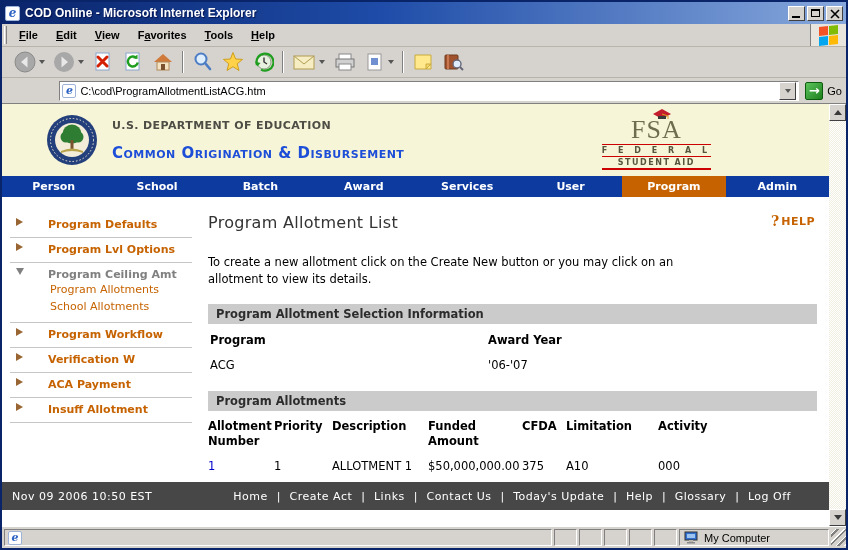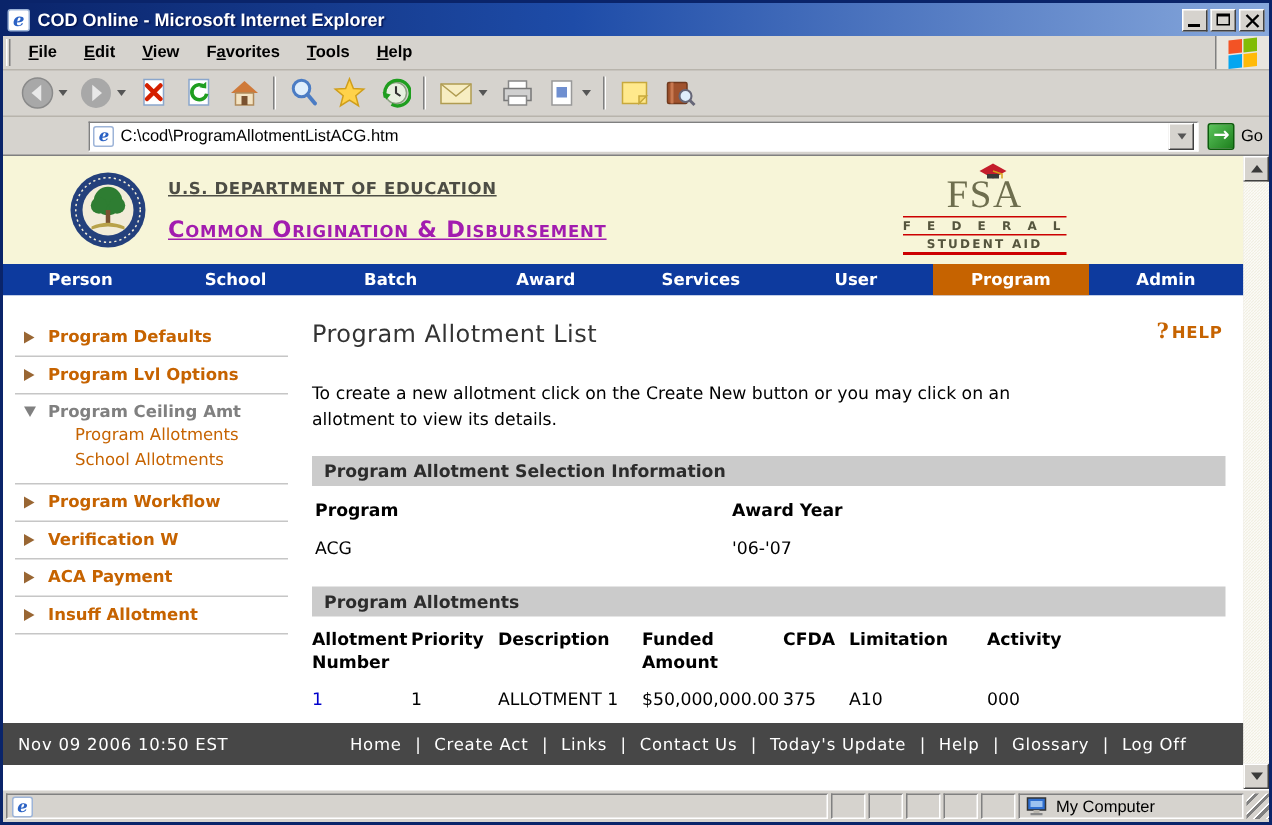--- a/index.html
+++ b/index.html
@@ -67,40 +67,40 @@
              display:flex; flex-direction:column; justify-content:space-between; flex:0 0 auto; }
   .sb-btn { width:17px; height:17px; background:#d6d3ce; border:1px solid; border-color:#fff #404040 #404040 #fff;
             display:flex; align-items:center; justify-content:center; }
   .tri-up { width:0; height:0; border-left:4px solid transparent; border-right:4px solid transparent; border-bottom:5px solid #3a3a3a; }
   .tri-dn { width:0; height:0; border-left:4px solid transparent; border-right:4px solid transparent; border-top:5px solid #3a3a3a; }
 
   
   .site-header { height:72px; background:#f7f5d8; display:flex; align-items:center; padding-left:44px; flex:0 0 auto; }
   .seal { width:52px; height:52px; flex:0 0 auto; }
   .hdr-text { margin-left:14px; }
-  .hdr-agency { font:bold 11px "DejaVu Sans", sans-serif; color:#4d4d45; letter-spacing:.4px;text-decoration:underline; }
-  .hdr-app { font:bold 15px "DejaVu Sans", sans-serif; font-variant:small-caps; letter-spacing:.5px; color:#a21caf; margin-top:12px;text-decoration:underline; }
+  .hdr-agency { font:bold 11px "DejaVu Sans", sans-serif; color:#4d4d45; letter-spacing:.4px; }
+  .hdr-app { font:bold 15px "DejaVu Sans", sans-serif; font-variant:small-caps; letter-spacing:.5px; color:#1d4ed8; margin-top:12px; }
   .fsa { margin-left:auto; margin-right:118px; text-align:center; position:relative; padding-top:8px; }
   .fsa-cap { position:absolute; top:-2px; left:50%; transform:translateX(-4px); }
   .fsa-acronym { font:26px/24px "Liberation Serif", serif; color:#6e6e4e; letter-spacing:1px; }
   .fsa-line1 { font:bold 8px "DejaVu Sans", sans-serif; color:#55553d; letter-spacing:4px;
                border-top:1px solid #c00; border-bottom:1px solid #c00; padding:1px 0; margin-top:2px; }
   .fsa-line2 { font:bold 8px "DejaVu Sans", sans-serif; color:#55553d; letter-spacing:1.5px;
                border-bottom:2px solid #c00; padding:1px 0; }
 
   
   .site-nav { height:21px; background:#0d3a9e; display:flex; flex:0 0 auto; }
   .nav-item { flex:1; color:#fff; font:bold 11px/21px "DejaVu Sans", sans-serif; text-align:center; cursor:pointer; }
   .nav-item.active { background:#c66300; }
 
   
   .site-body { flex:1; display:flex; background:#fff; min-height:0; }
   .sidebar { width:196px; padding:16px 6px 0 8px; flex:0 0 auto; }
   .side-block { border-bottom:1px solid #c6c6c6; padding:5px 0 6px 6px; }
-  .side-row { display:flex; align-items:center; cursor:pointer; }
+  .side-row { display:flex; align-items:flex-start; cursor:pointer;gap:16px; }
   .tri-r { width:0; height:0; border-left:7px solid #996633; border-top:4px solid transparent;
            border-bottom:4px solid transparent; margin-right:9px; flex:0 0 auto; }
   .tri-d { width:0; height:0; border-top:7px solid #808080; border-left:4px solid transparent;
            border-right:4px solid transparent; margin-right:8px; flex:0 0 auto; }
   .side-label { font:bold 11px "DejaVu Sans", sans-serif; color:#c66300; }
   .side-label.expanded { color:#808080; }
   .side-sub { margin:1px 0 2px 34px; font:11px "DejaVu Sans", sans-serif; color:#c66300; line-height:15px; cursor:pointer; }
 
   .main { flex:1; padding:16px 12px 0 10px; min-width:0; }
   .main-head { display:flex; align-items:flex-start; }

